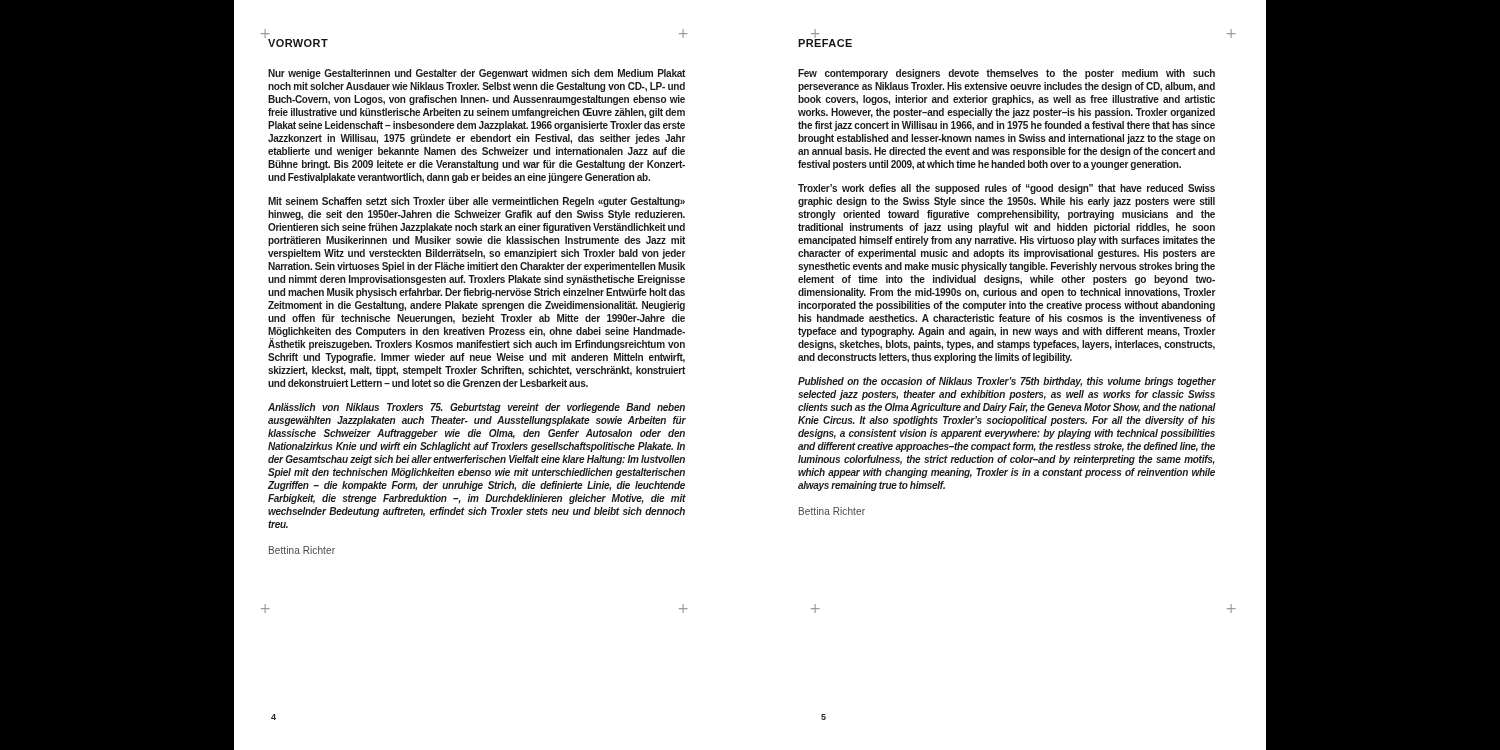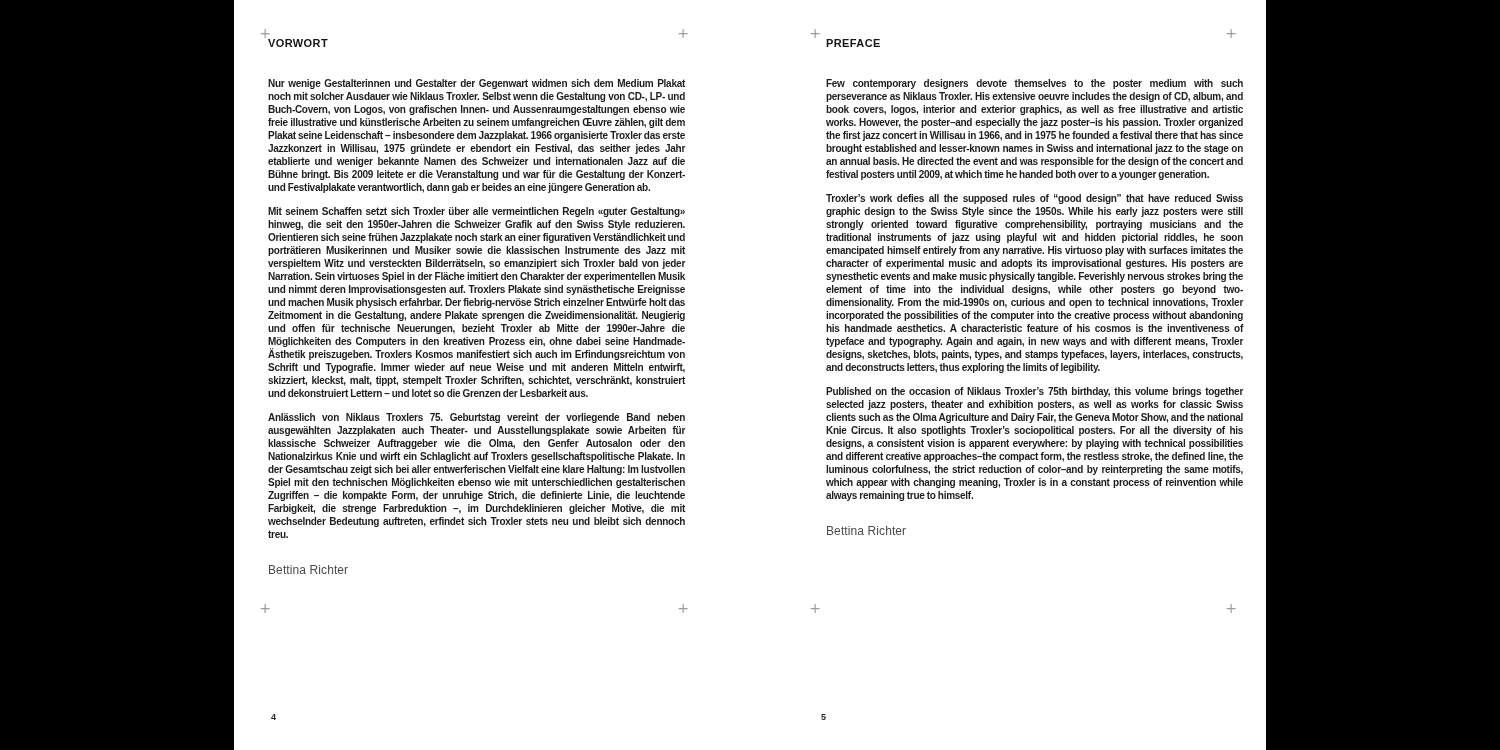--- a/index.html
+++ b/index.html
@@ -16,45 +16,45 @@
     width: 1032px; height: 750px;
     background: #ffffff;
   }
   .page-col {
     position: absolute;
     top: 37px;
     width: 417px;
     color: #1d1d1d;
   }
   .page-col.left  { left: 34px; }
-  .page-col.right { left: 592px; }
+  .page-col.right { left: 564px; }
   .heading {
     font-size: 11px;
     font-weight: 800;
     letter-spacing: 0.4px;
     color: #161616;
-    margin-bottom: 28px;
+    margin-bottom: 18px;
   }
   .body-text p {
     font-size: 10px;
     font-weight: 700;
     line-height: 13px;
     letter-spacing: -0.28px;
     word-spacing: -0.3px;
     text-align: justify;
     color: #1d1d1d;
     margin-bottom: 11px;
   }
-  .body-text p:last-child { margin-bottom: 0; }
+  .body-text p:last-child { margin-bottom: 0; font-style: italic; }
   .signature {
-    font-size: 12px;
+    font-size: 10px;
     font-weight: 400;
     letter-spacing: 0.1px;
     color: #4a4a4a;
-    margin-top: 22px;
+    margin-top: 14px;
   }
   .page-number {
     position: absolute;
     top: 712px;
     font-size: 9px;
     font-weight: 700;
     color: #2a2a2a;
   }
   .page-number.left  { left: 37px; }
   .page-number.right { left: 587px; }

